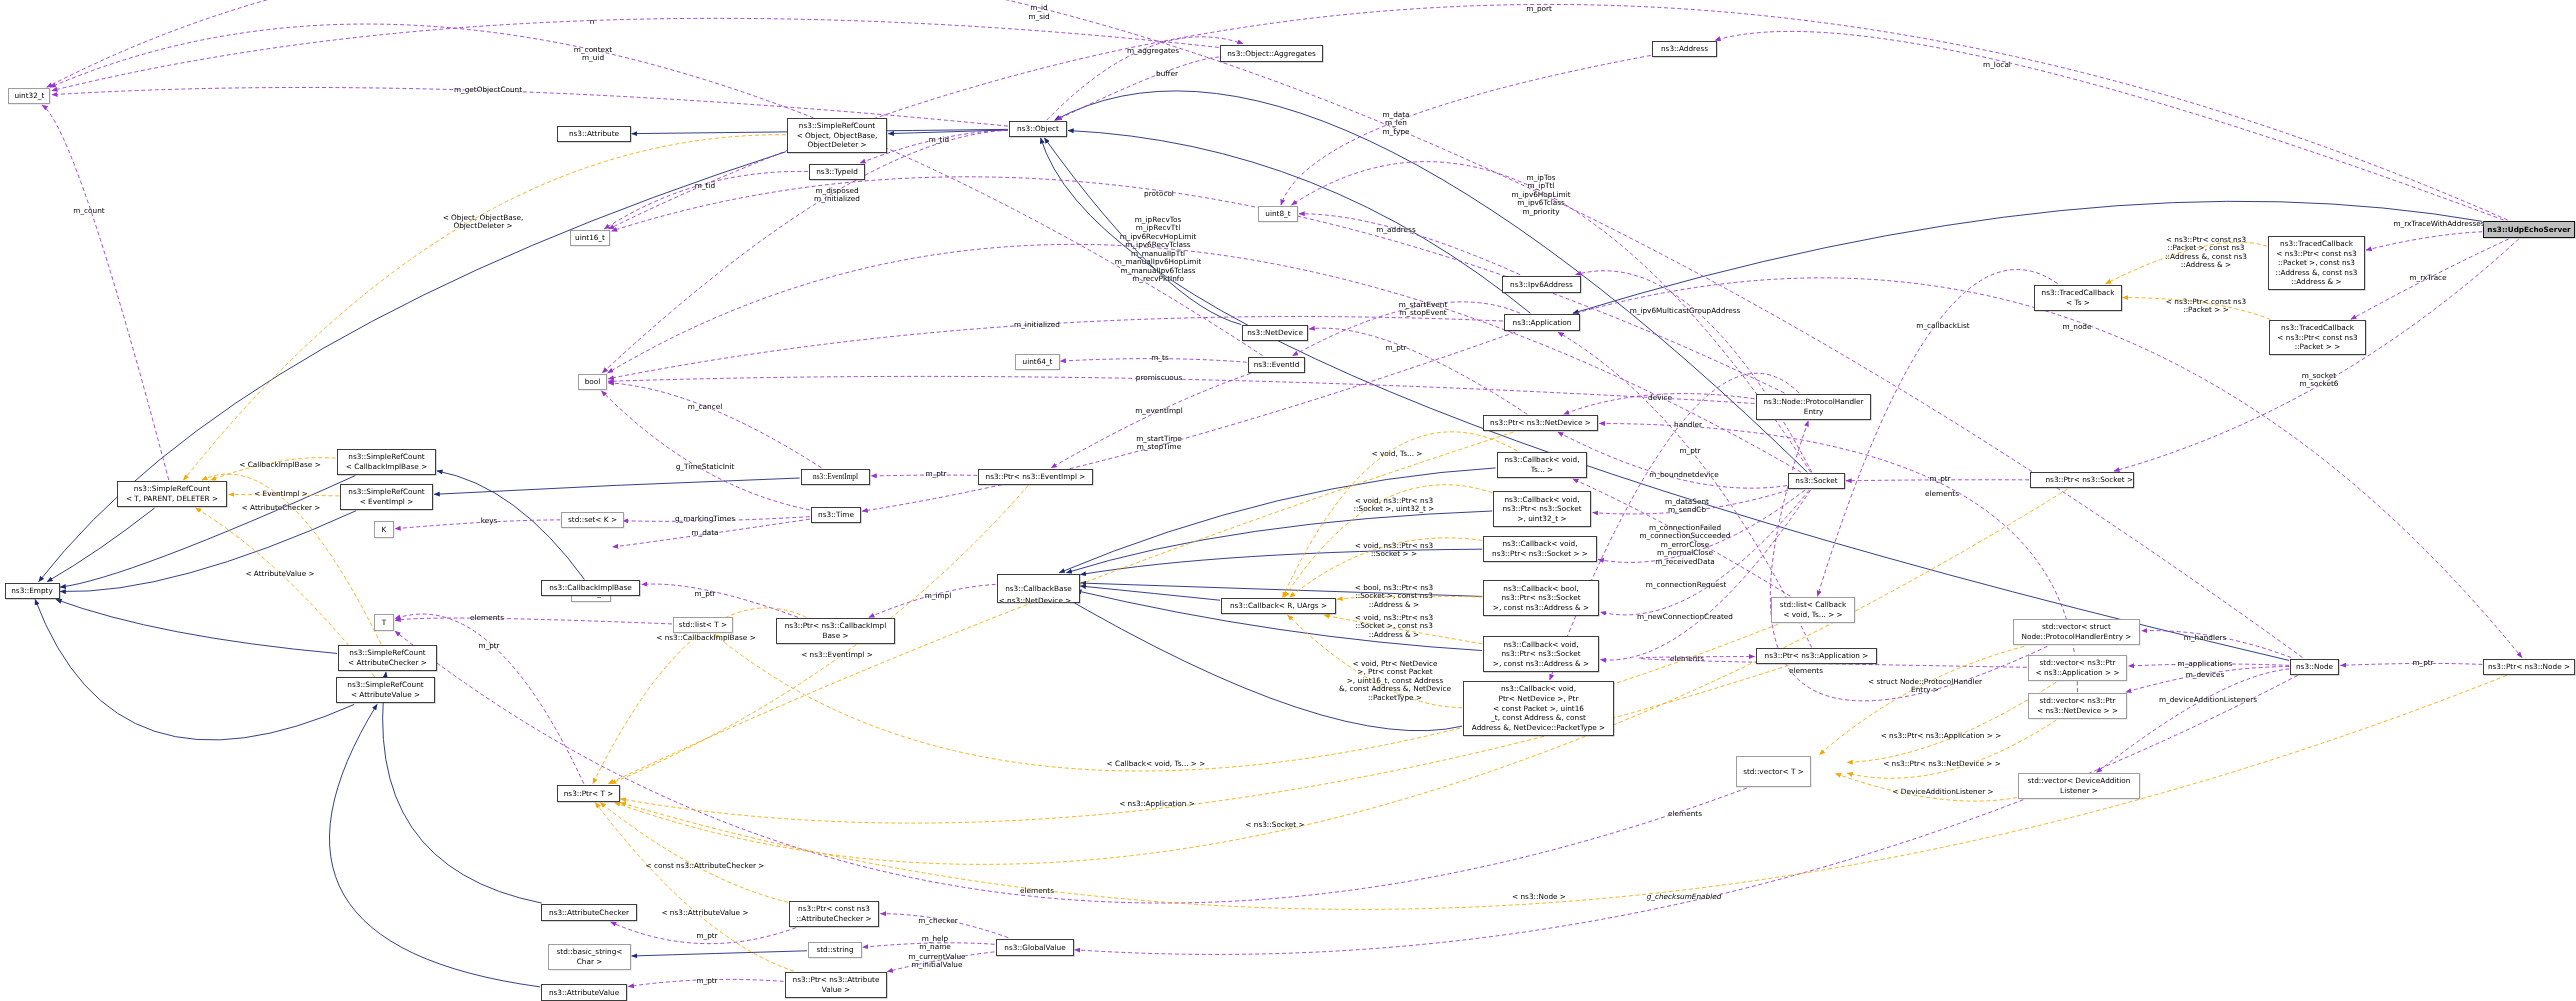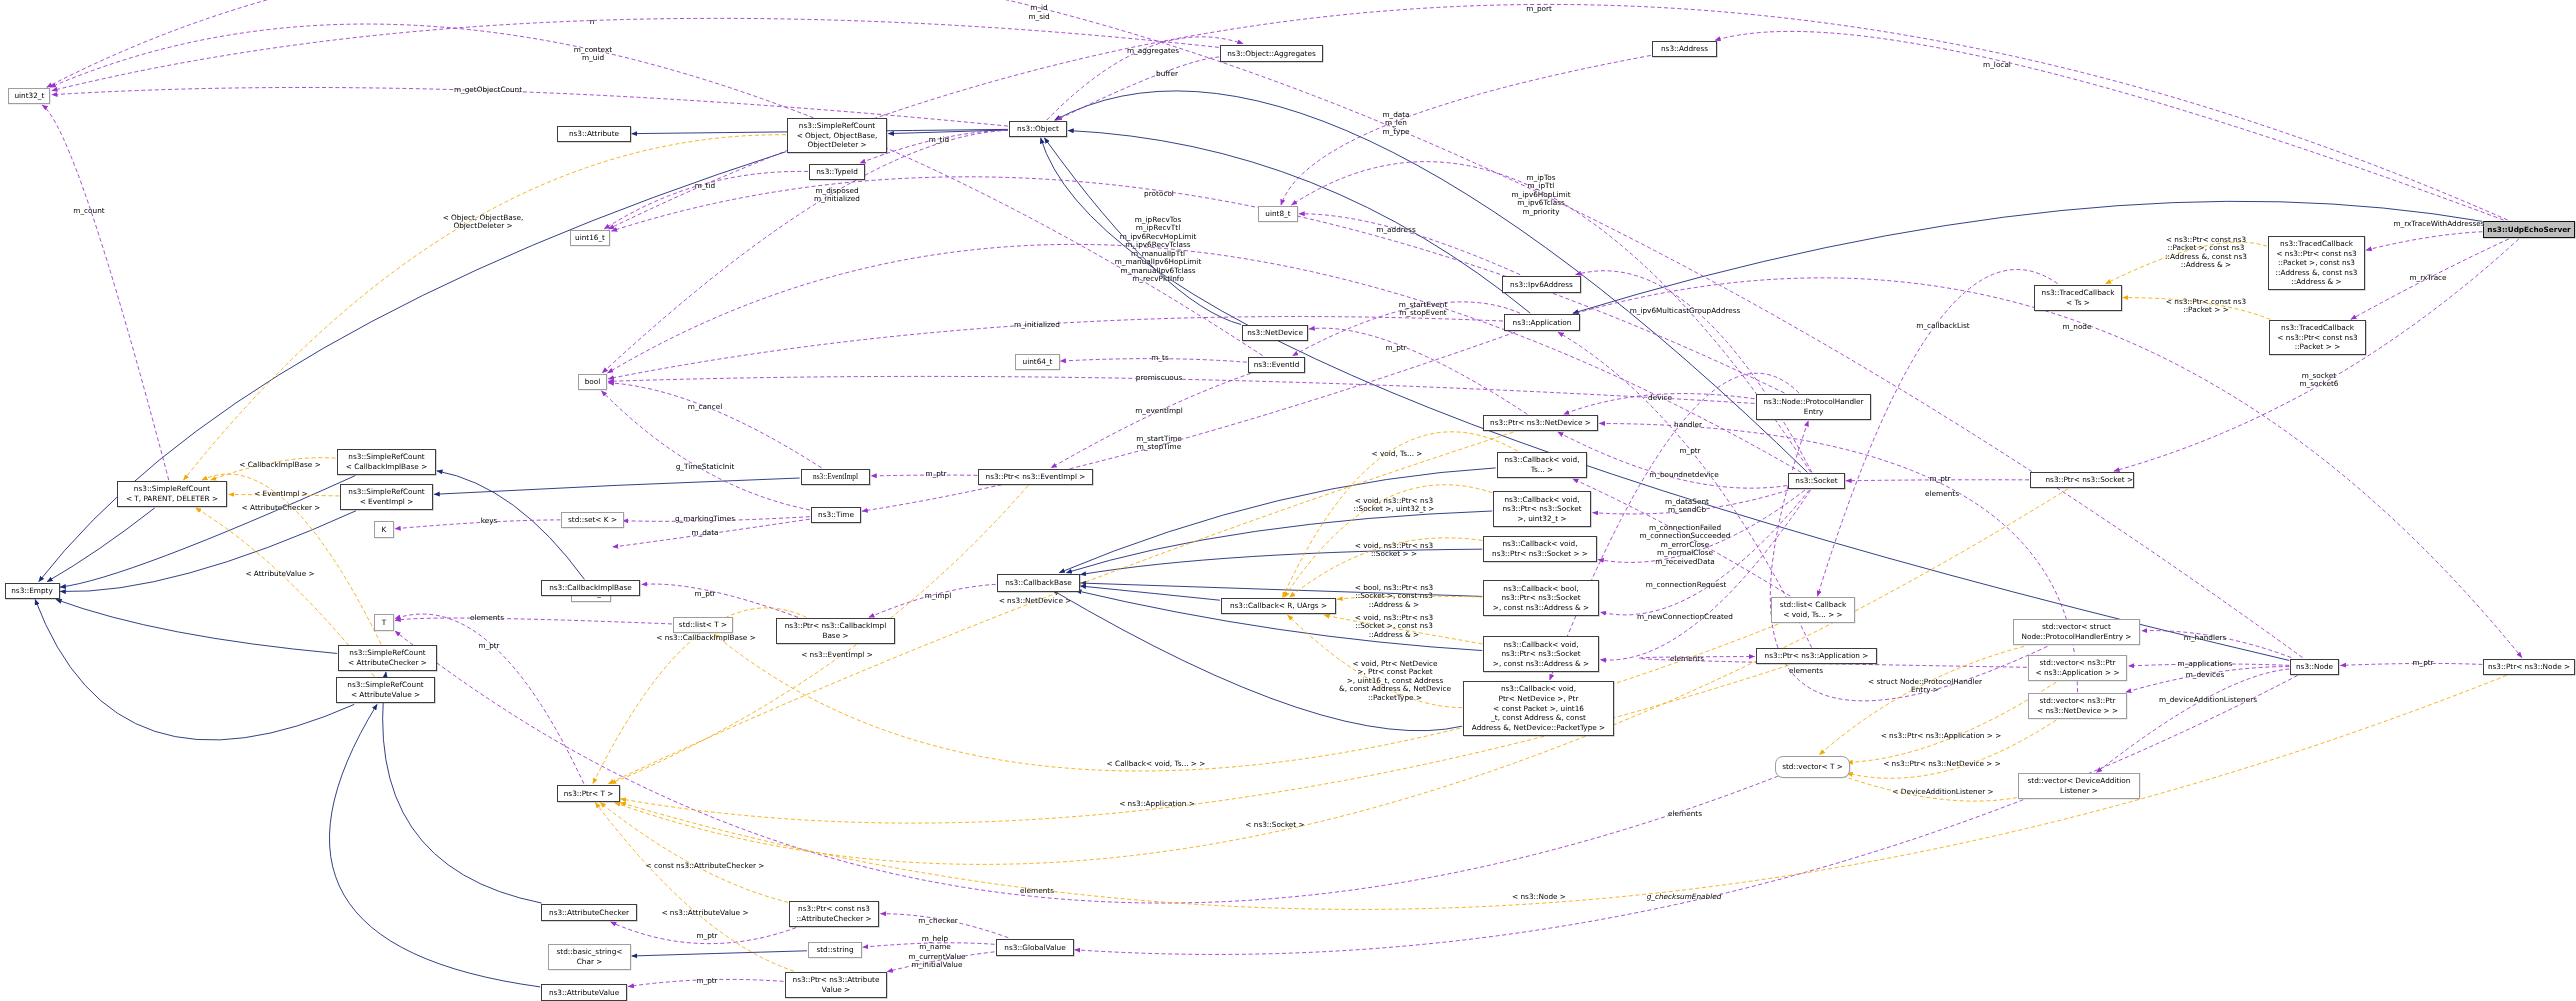--- a/index.html
+++ b/index.html
@@ -242,21 +242,21 @@
       <div>ns3::SimpleRefCount</div>
       <div>&lt; AttributeChecker &gt;</div>
     </div>
     <div class="node ext" style="left: 673px; top: 617px; width: 60px; height: 15.6px;">
       <div>std::list&lt; T &gt;</div>
     </div>
     <div class="node " style="left: 776px; top: 618px; width: 119px; height: 26px;">
       <div>ns3::Ptr&lt; ns3::CallbackImpl</div>
       <div>Base &gt;</div>
     </div>
-    <div class="node " style="left: 997px; top: 574px; width: 83px; height: 18px;">
+    <div class="node " style="left: 997px; top: 574px; width: 83px; height: 29px;">
       <div>ns3::CallbackBase</div>
     </div>
     <div class="node " style="left: 1221px; top: 598px; width: 115px; height: 15.6px;">
       <div>ns3::Callback&lt; R, UArgs &gt;</div>
     </div>
     <div class="node " style="left: 1756px; top: 394px; width: 115px; height: 26px;">
       <div>ns3::Node::ProtocolHandler</div>
       <div>Entry</div>
     </div>
     <div class="node " style="left: 1483px; top: 415px; width: 115px; height: 15.6px;">
@@ -370,21 +370,21 @@
       <div>ns3::Ptr&lt; ns3::Attribute</div>
       <div>Value &gt;</div>
     </div>
     <div class="node " style="left: 1463px; top: 681px; width: 151px; height: 55px;">
       <div>ns3::Callback&lt; void,</div>
       <div>Ptr&lt; NetDevice &gt;, Ptr</div>
       <div>&lt; const Packet &gt;, uint16</div>
       <div>_t, const Address &amp;, const</div>
       <div>Address &amp;, NetDevice::PacketType &gt;</div>
     </div>
-    <div class="node ext" style="left: 1775px; top: 756px; width: 75px; height: 22px; border-radius: 8px;">
+    <div class="node ext" style="left: 1736px; top: 756px; width: 75px; height: 31px;">
       <div>std::vector&lt; T &gt;</div>
     </div>
     <div class="elabel" style="left: 1539px; top: 9px;">m_port</div>
     <div class="elabel" style="left: 1039px; top: 12.3px;">m_id
 m_sid</div>
     <div class="elabel" style="left: 592px; top: 22px;">n</div>
     <div class="elabel" style="left: 593px; top: 54px;">m_context
 m_uid</div>
     <div class="elabel" style="left: 1153px; top: 51px;">m_aggregates</div>
     <div class="elabel" style="left: 1167px; top: 74px;">buffer</div>

